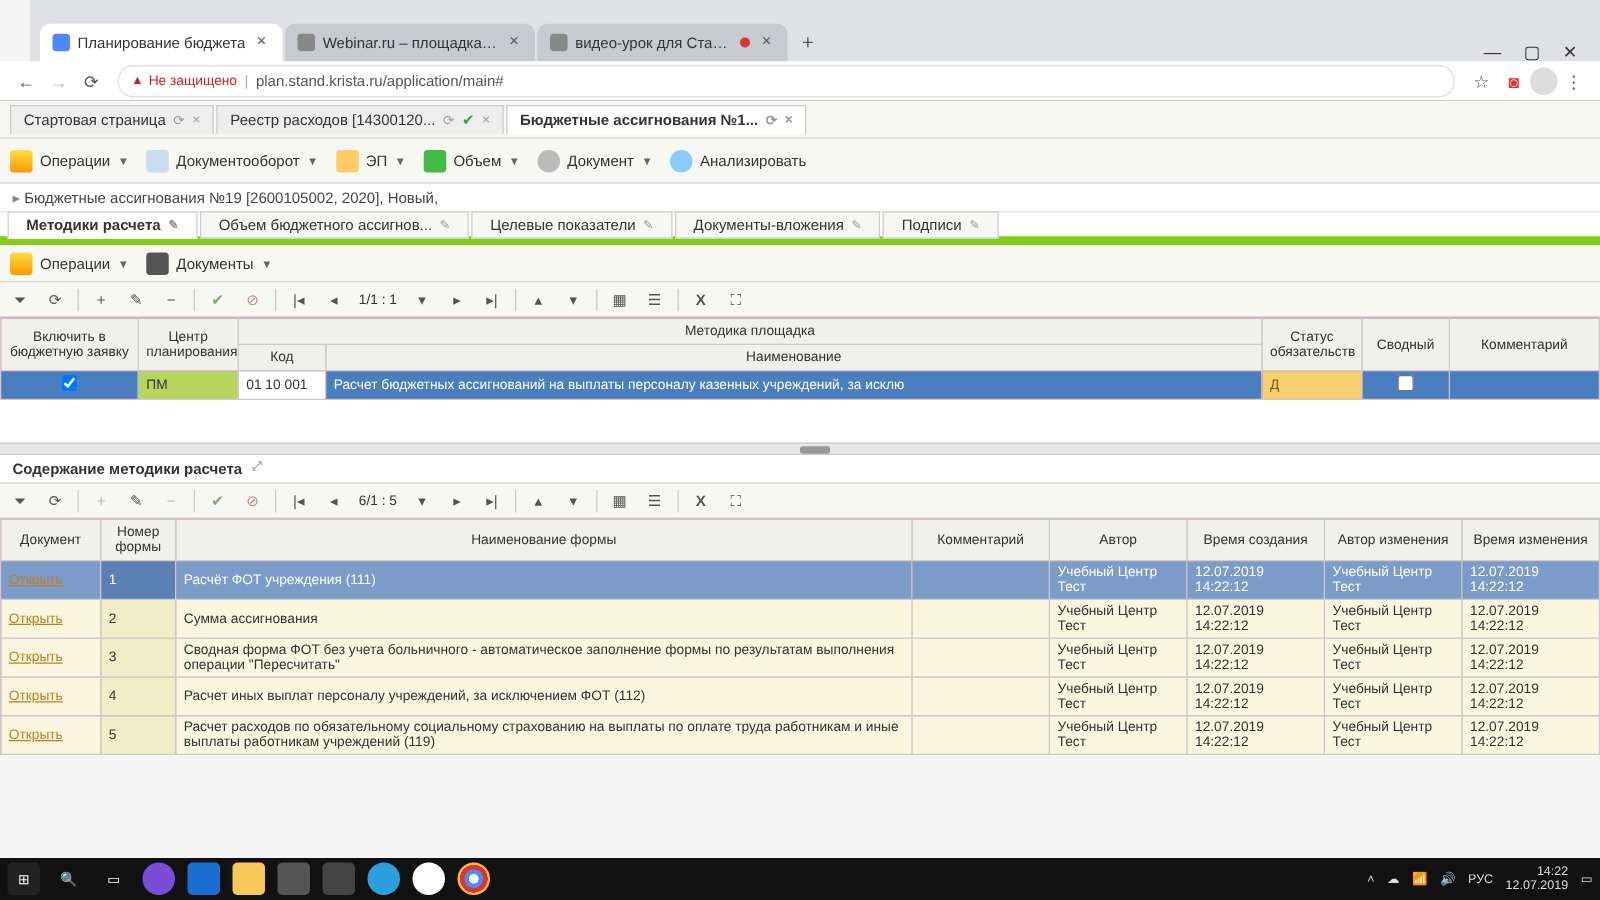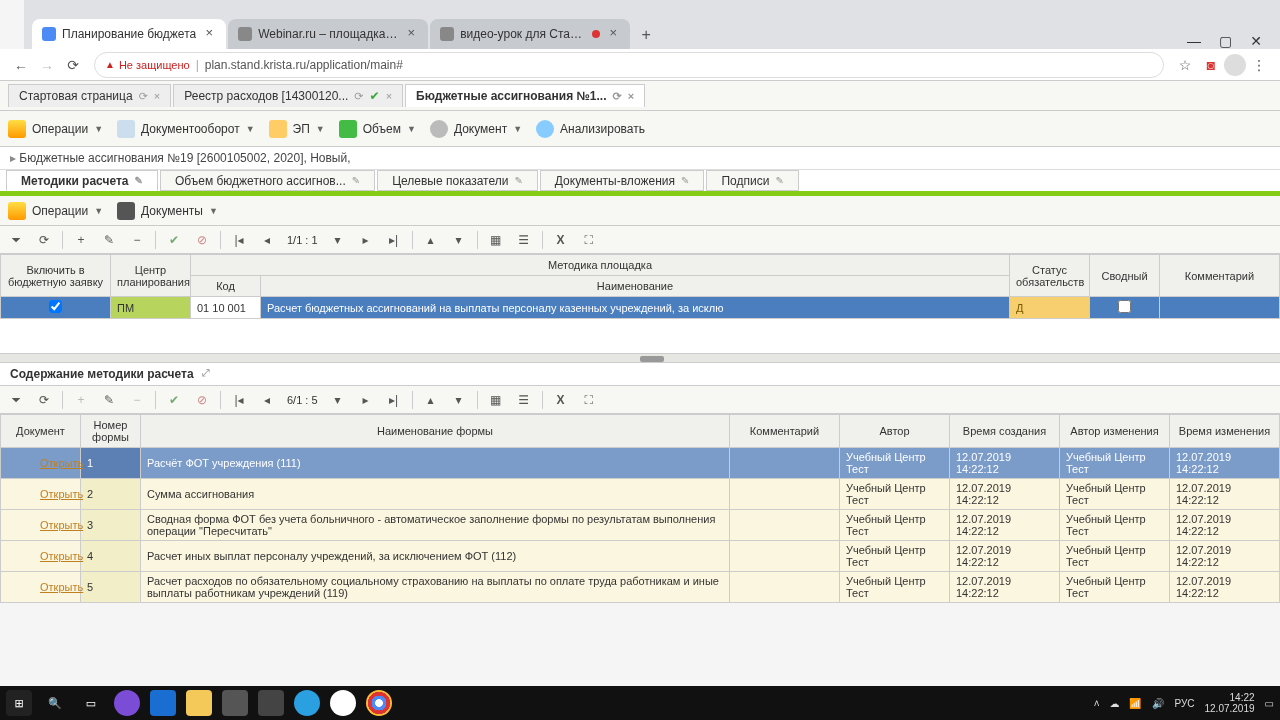--- a/index.html
+++ b/index.html
@@ -21,41 +21,41 @@
   .app-tab { padding: 4px 10px; background: #eee; border: 1px solid #ccc; border-bottom: none; display: flex; align-items: center; gap: 6px; font-size: 12px; }
   .app-tab.sel { background: #fff; font-weight: bold; }
   .app-tab .refresh, .app-tab .xx { color: #999; font-size: 11px; }
   .app-tab .ok { color: #3a3; font-size: 12px; }
   .toolbar { background: #f7f7f4; height: 36px; display: flex; align-items: center; padding: 0 8px; gap: 14px; border-bottom: 1px solid #ccc; }
   .tb-btn { display: flex; align-items: center; gap: 6px; font-size: 12px; cursor: pointer; }
   .tb-btn .ic { width: 18px; height: 18px; border-radius: 3px; display: inline-block; }
   .tb-btn .drop { font-size: 9px; color: #666; }
   .breadcrumb { background: #fff; padding: 4px 10px; font-size: 12px; color: #444; border-bottom: 1px solid #ddd; }
   .breadcrumb::before { content: "▸ "; color: #888; }
-  .sub-tabs { background: #fff; height: 26px; display: flex; padding: 0 6px; border-bottom: 5px solid #84cc16; }
+  .sub-tabs { background: #fff; height: 26px; display: flex; align-items: center; padding: 0 6px; border-bottom: 7px solid #84cc16; }
   .sub-tab { padding: 3px 14px; border: 1px solid #ccc; background: #f7f7f4; margin-right: 2px; font-size: 12px; display: flex; align-items: center; gap: 6px; }
   .sub-tab.sel { background: #fff; font-weight: bold; border-bottom: 1px solid #fff; }
   .sub-tab .pin { color: #999; font-size: 10px; }
   .ops-bar { background: #f7f7f4; height: 30px; display: flex; align-items: center; padding: 0 8px; gap: 14px; border-bottom: 1px solid #ccc; }
   .act-bar { background: #f7f7f4; height: 28px; display: flex; align-items: center; padding: 0 4px; gap: 4px; border-bottom: 1px solid #ccc; }
   .act-btn { width: 24px; height: 22px; display: flex; align-items: center; justify-content: center; border: 1px solid transparent; font-size: 12px; color: #555; cursor: pointer; }
   .act-sep { width: 1px; height: 18px; background: #ccc; margin: 0 2px; }
   .act-page { font-size: 11px; padding: 0 4px; }
   table.grid { border-collapse: collapse; width: 100%; background: #ec4899; font-size: 11px; }
   table.grid th { background: #f0f0ec; border: 1px solid #ccc; padding: 4px 6px; font-weight: normal; text-align: center; }
   table.grid td { border: 1px solid #ccc; padding: 3px 6px; text-align: left; height: 22px; }
   table.grid tr.selrow td { background: #4a7ebf; color: #fff; }
   table.grid tr.selrow td.col-status { background: #f8cf6f; color: #7a5a00; }
   .col-pm { background: #e8efc5 !important; }
   tr.selrow .col-pm { background: #b7d55d !important; color: #333 !important; }
   .splitter { height: 10px; background: #e6e6e3; border-top: 1px solid #ccc; border-bottom: 1px solid #ccc; position: relative; }
   .splitter::after { content: ""; position: absolute; left: 50%; top: 2px; width: 24px; height: 6px; background: #999; border-radius: 2px; }
   .panel-title { background: #fff; padding: 4px 10px; font-size: 12px; font-weight: bold; border-bottom: 1px solid #ccc; display: flex; align-items: flex-start; gap: 8px; }
   .panel-title .exp { color: #aaa; font-size: 10px; }
-  .link-open { color: #c08020; text-decoration: underline; cursor: pointer; margin-left: 33px; }
+  .link-open { color: #c08020; text-decoration: underline; cursor: pointer; }
   table.grid tr.sel2 td { background: #7b9bc9; color: #fff; }
   table.grid tr.alt td { background: #fbf6df; }
   .taskbar { position: fixed; bottom: 0; left: 0; right: 0; height: 34px; background: #111; display: flex; align-items: center; padding: 0 6px; gap: 10px; }
   .task-ic { width: 26px; height: 26px; border-radius: 4px; display: inline-block; }
   .tray { margin-left: auto; display: flex; align-items: center; gap: 10px; color: #ddd; font-size: 10px; }
   .tray .clock { text-align: right; line-height: 1.1; }
   .col-right { text-align: center !important; }
   .col-num { background: #eef !important; }
   tr.sel2 .col-num { background: #5d80b4 !important; }
   tr.alt .col-num { background: #f2eec8 !important; }

